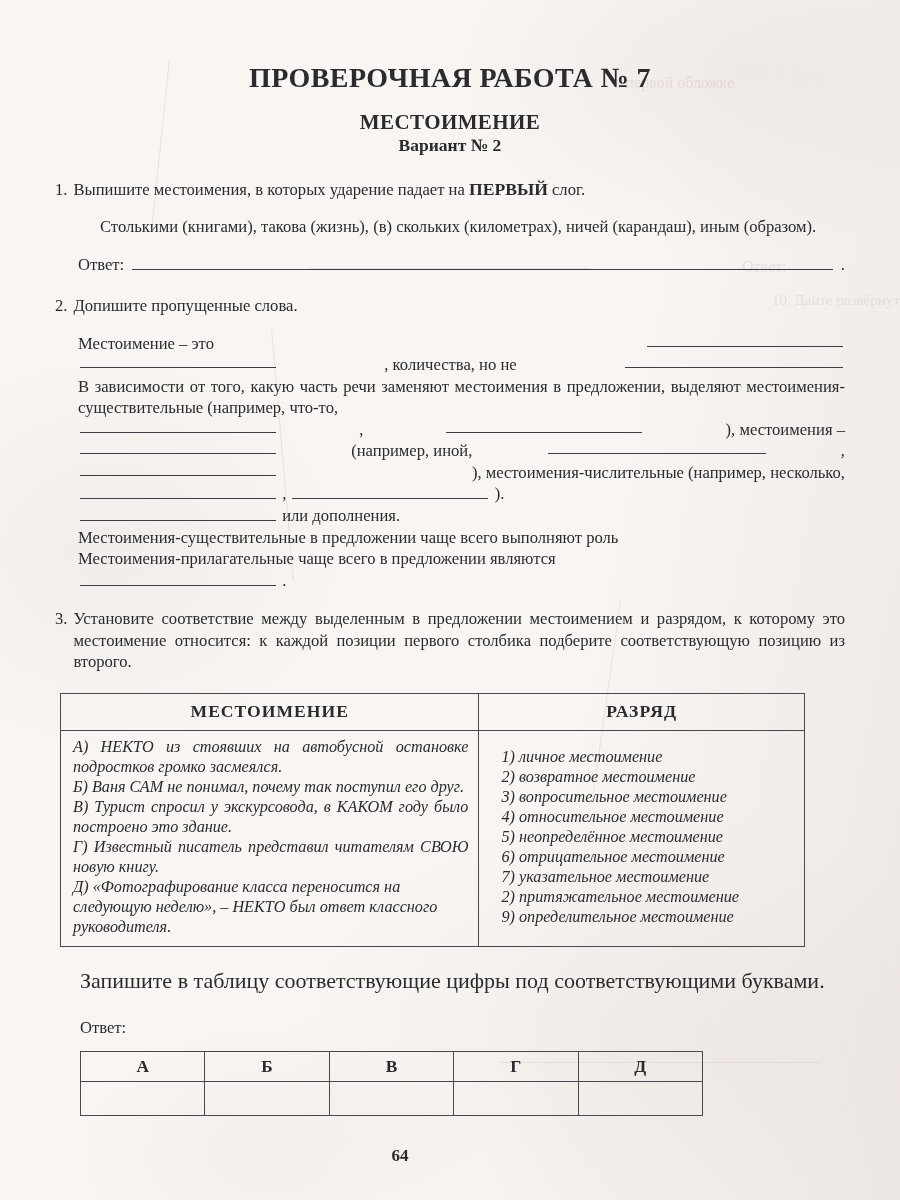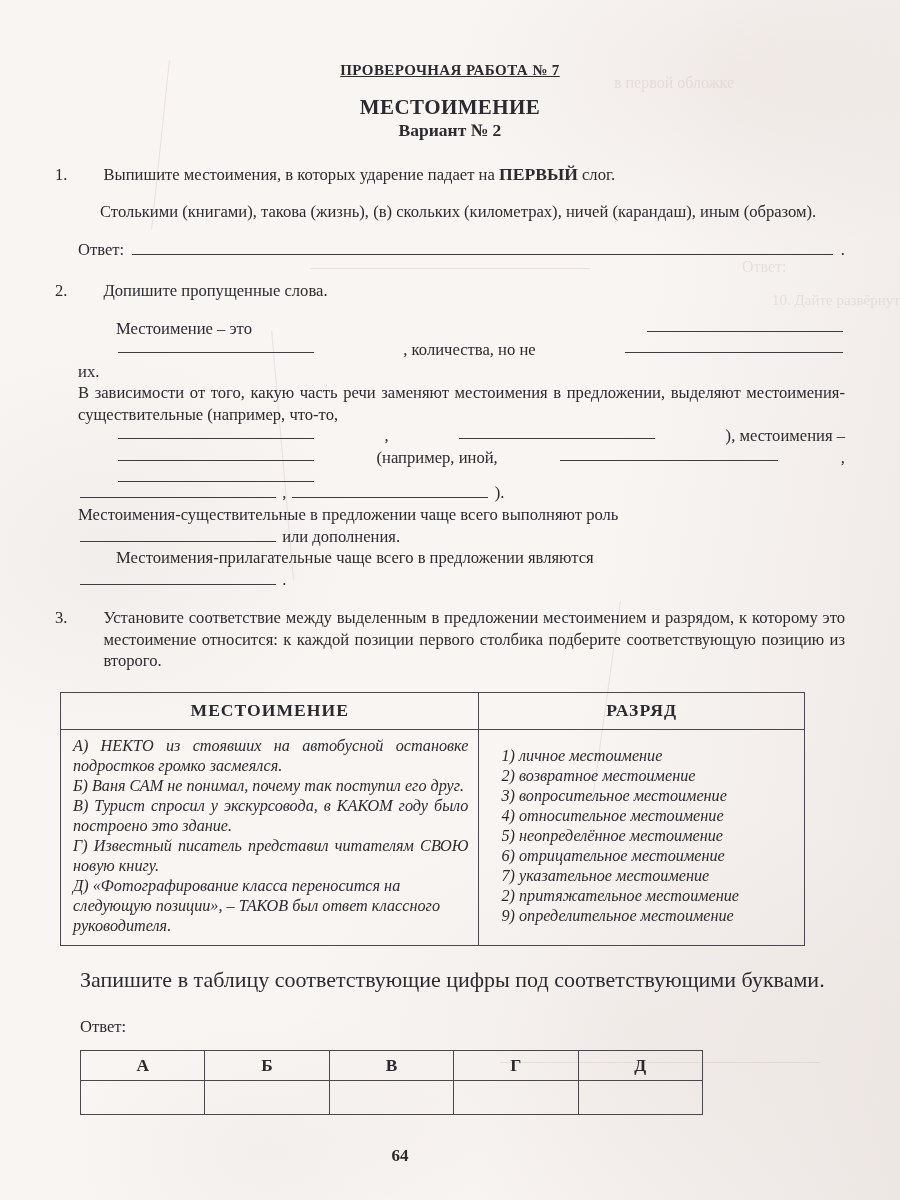--- a/index.html
+++ b/index.html
@@ -50,23 +50,22 @@
     z-index: 4;
     padding: 0 55px;
   }
 
   .title-block {
     text-align: center;
     padding-top: 62px;
   }
   .title-main {
     font-weight: bold;
-    font-size: 15px;
+    font-size: 28px;
     letter-spacing: .4px;
-    text-decoration: underline;
   }
   .title-sub {
     font-weight: bold;
     font-size: 21px;
     margin-top: 16px;
     letter-spacing: .4px;
   }
   .title-variant {
     font-weight: bold;
     font-size: 17.5px;
@@ -80,21 +79,20 @@
   .task-head {
     display: flex;
     gap: 6px;
     align-items: baseline;
   }
   .task-num { flex: 0 0 auto; }
   .task-head-text {
     flex: 1 1 auto;
     text-align: justify;
     text-justify: inter-word;
-    margin-left: 30px;
   }
   .strong-word { font-weight: bold; font-size: 17.6px; }
 
   .body-indent {
     margin-top: 15px;
     padding-left: 23px;
     text-align: justify;
     text-justify: inter-word;
   }
   .body-indent-2 {
@@ -129,21 +127,20 @@
   }
   .b-xl  { width: 196px; }
   .b-xxl { width: 218px; }
 
   .fill-para { margin-top: 13px; }
   .fill-line { display: block; }
   .just { text-align: justify; text-justify: inter-word; }
   .spread {
     display: flex;
     justify-content: space-between;
-    margin-left: 38px;
   }
 
   
   .match-table {
     margin-top: 20px;
     margin-left: 5px;
     width: 745px;
     border-collapse: collapse;
     border: 1.6px solid #4a4750;
     background: transparent;
@@ -254,23 +251,20 @@
         <span>Местоимение – это</span>
         <span class="blank b-xl"></span>
       </div>
 
       <div class="fill-line spread">
         <span class="blank b-xl"></span>
         <span>, количества, но не</span>
         <span class="blank b-xxl"></span>
       </div>
 
-      <div class="fill-line">
-        <span>их.</span>
-      </div>
 
       <div class="fill-line just" style="text-align:justify;">
         <span>В зависимости от того, какую часть речи заменяют местоимения в предложении, выделяют местоимения-существительные (например, что-то,</span>
       </div>
 
       <div class="fill-line spread">
         <span class="blank b-xl"></span>
         <span>,</span>
         <span class="blank b-xl"></span>
         <span>), местоимения –</span>
@@ -278,36 +272,37 @@
 
       <div class="fill-line spread">
         <span class="blank b-xl"></span>
         <span>(например, иной,</span>
         <span class="blank b-xxl"></span>
         <span>,</span>
       </div>
 
       <div class="fill-line spread">
         <span class="blank b-xl"></span>
+        <span>), местоимения-числительные (например, несколько,</span>
       </div>
 
       <div class="fill-line">
         <span class="blank b-xl"></span>
         <span>,</span>
         <span class="blank b-xl"></span>
         <span>).</span>
+      </div>
+
+      <div class="fill-line">
+        <span class="blank b-xl"></span>
+        <span>или дополнения.</span>
       </div>
 
       <div class="fill-line">
         <span>Местоимения-существительные в предложении чаще всего выполняют роль</span>
-      </div>
-
-      <div class="fill-line">
-        <span class="blank b-xl"></span>
-        <span>или дополнения.</span>
       </div>
 
       <div class="fill-line spread">
         <span>Местоимения-прилагательные чаще всего в предложении являются</span>
       </div>
 
       <div class="fill-line">
         <span class="blank b-xl"></span>
         <span>.</span>
       </div>
@@ -327,21 +322,21 @@
         <th class="col-left">МЕСТОИМЕНИЕ</th>
         <th class="col-right">РАЗРЯД</th>
       </tr>
       <tr>
         <td class="col-left">
           <div class="cell-pad">
             <div class="mitem">А) НЕКТО из стоявших на автобусной остановке подростков громко засмеялся.</div>
             <div class="mitem">Б) Ваня САМ не понимал, почему так поступил его друг.</div>
             <div class="mitem">В) Турист спросил у экскурсовода, в КАКОМ году было построено это здание.</div>
             <div class="mitem">Г) Известный писатель представил читателям СВОЮ новую книгу.</div>
-            <div class="mitem">Д) «Фотографирование класса переносится на следующую позиции», – ТАКОВ был ответ классного руководителя.</div>
+            <div class="mitem">Д) «Фотографирование класса переносится на следующую неделю», – НЕКТО был ответ классного руководителя.</div>
           </div>
         </td>
         <td class="col-right">
           <div class="cell-pad">
             <ul class="razr-list">
               <li>1) личное местоимение</li>
               <li>2) возвратное местоимение</li>
               <li>3) вопросительное местоимение</li>
               <li>4) относительное местоимение</li>
               <li>5) неопределённое местоимение</li>

